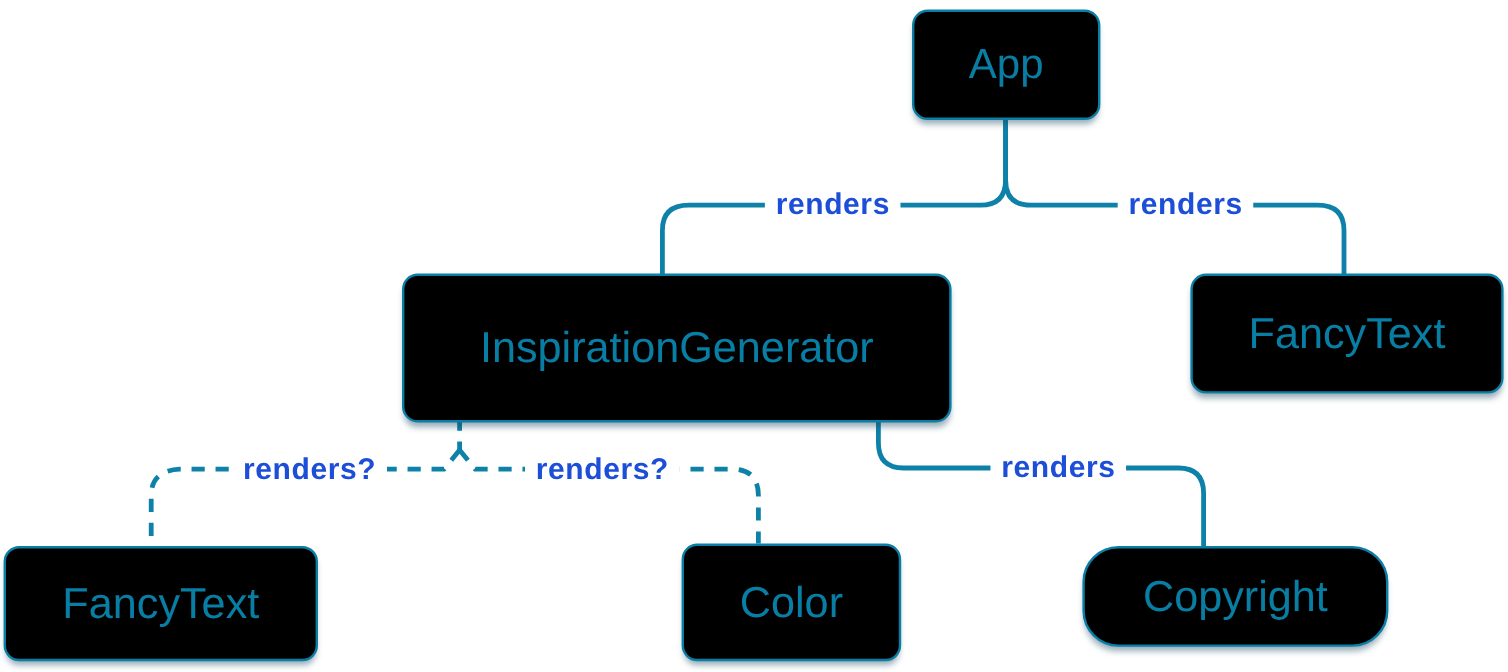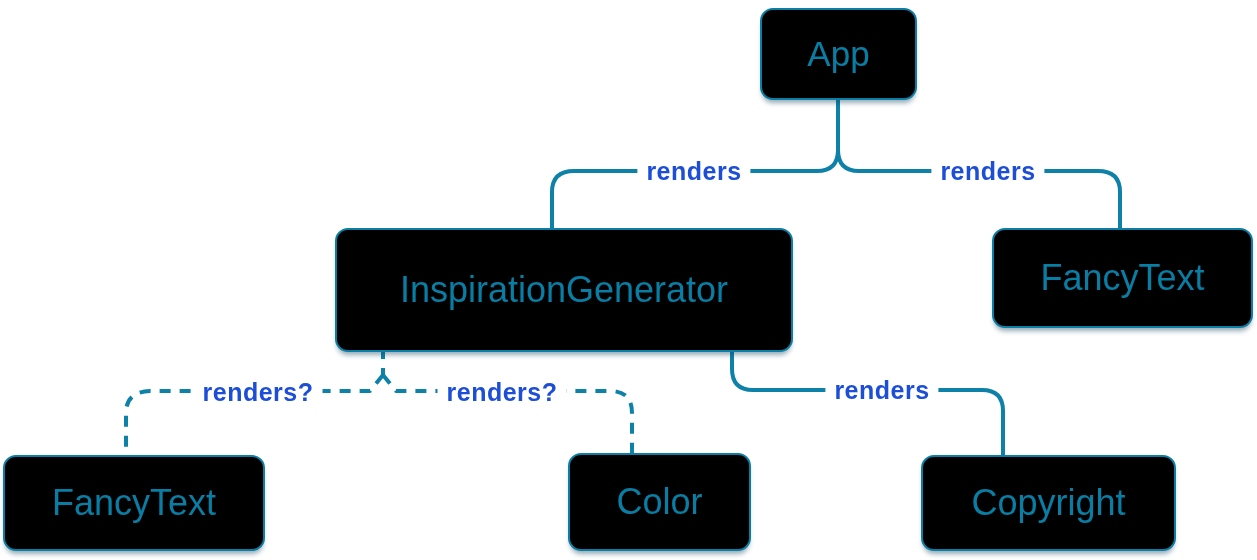--- a/index.html
+++ b/index.html
@@ -58,21 +58,21 @@
     font-weight: 500;
     white-space: nowrap;
     box-shadow: 0 5px 5px -2px rgba(23, 69, 94, 0.45);
   }
   
   .node-app                   { left: 760px; top: 8px;   width: 157px; height: 92px;  font-size: 35px; }
   .node-inspiration-generator { left: 335px; top: 228px; width: 458px; height: 124px; }
   .node-fancy-text-top        { left: 992px; top: 228px; width: 261px; height: 100px; }
   .node-fancy-text-bottom     { left: 3px;   top: 455px; width: 262px; height: 96px;  }
   .node-color                 { left: 537px; top: 453px; width: 183px; height: 98px; margin-left: 31px;  }
-  .node-copyright             { left: 921px; top: 455px; width: 255px; height: 96px;  }
+  .node-copyright             { left: 902px; top: 455px; width: 255px; height: 84px; border-radius: 30px;  }
   
   .edge-label-0 { left: 694px;  top: 171px; }
   .edge-label-1 { left: 988px;  top: 171px; }
   .edge-label-2 { left: 258px;  top: 392px; }
   .edge-label-3 { left: 502px;  top: 392px; }
   .edge-label-4 { left: 882px;  top: 390px; }
 </style>
 </head>
 <body>
 

